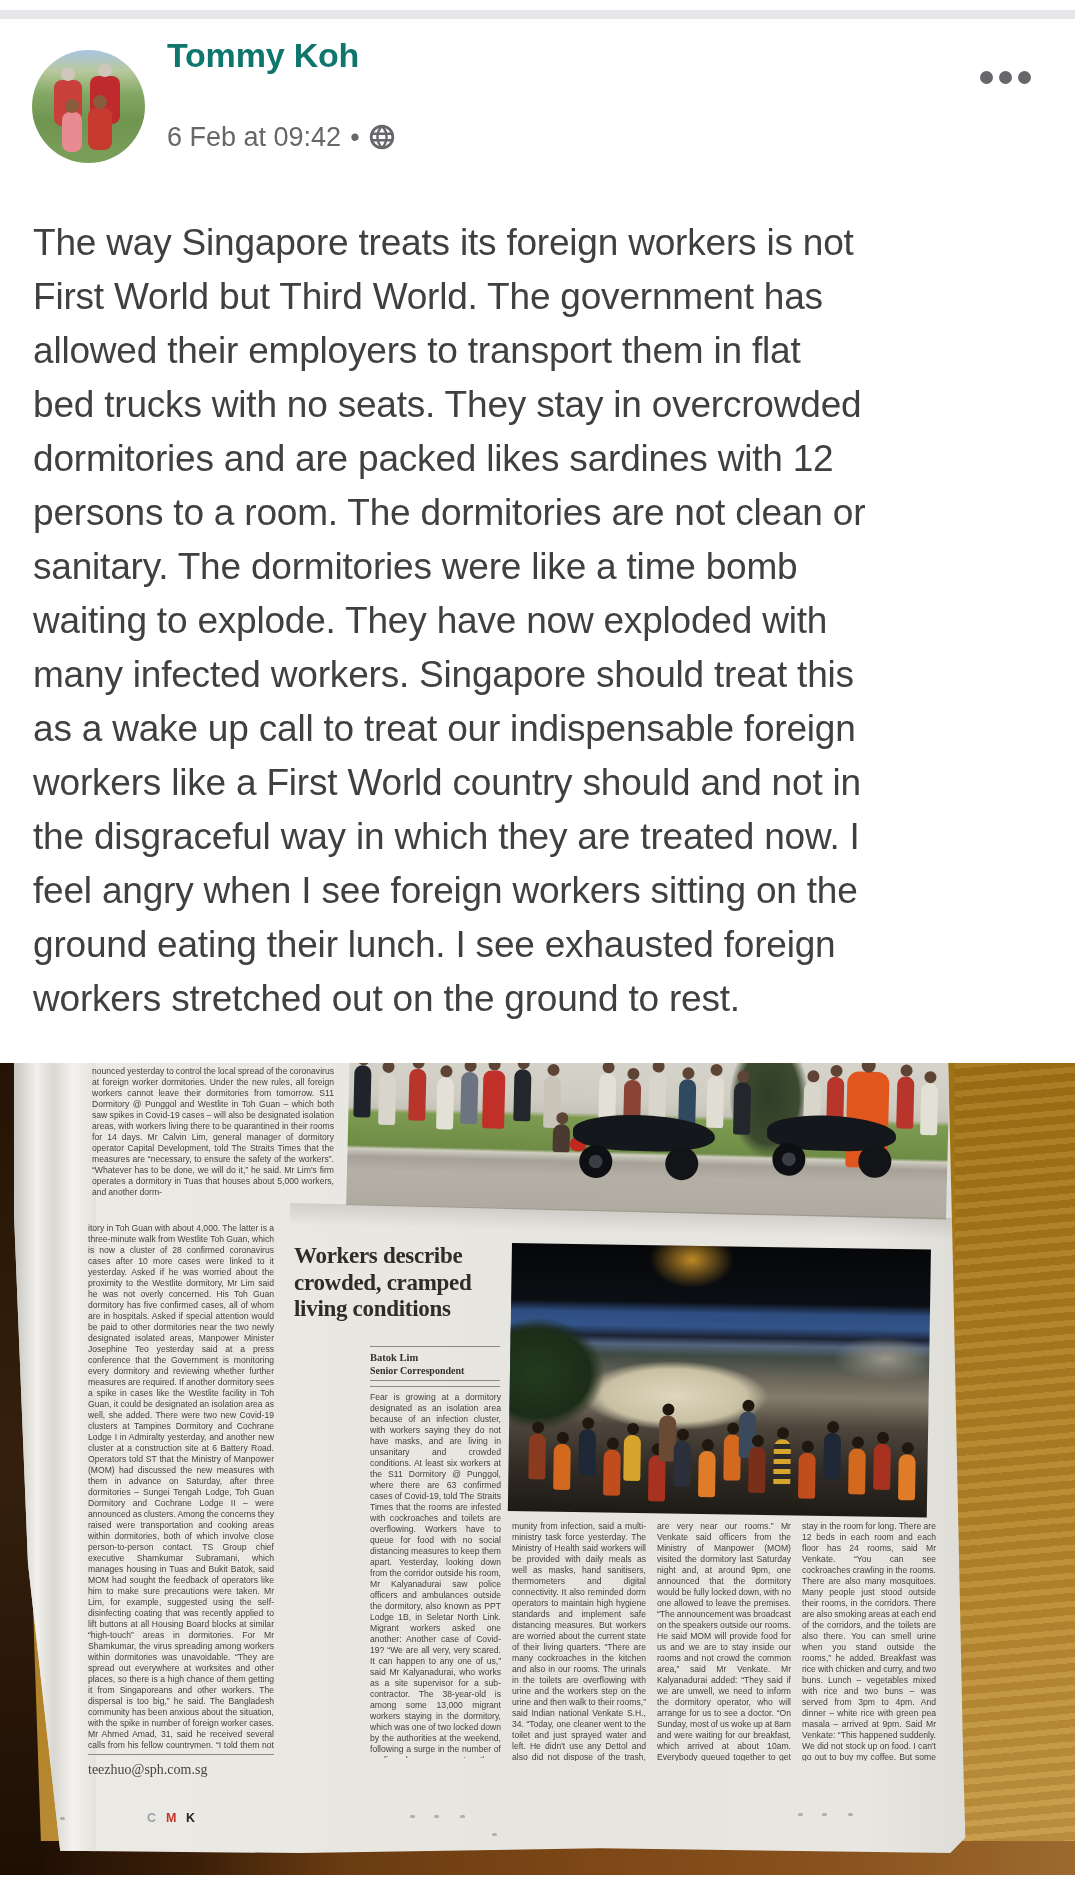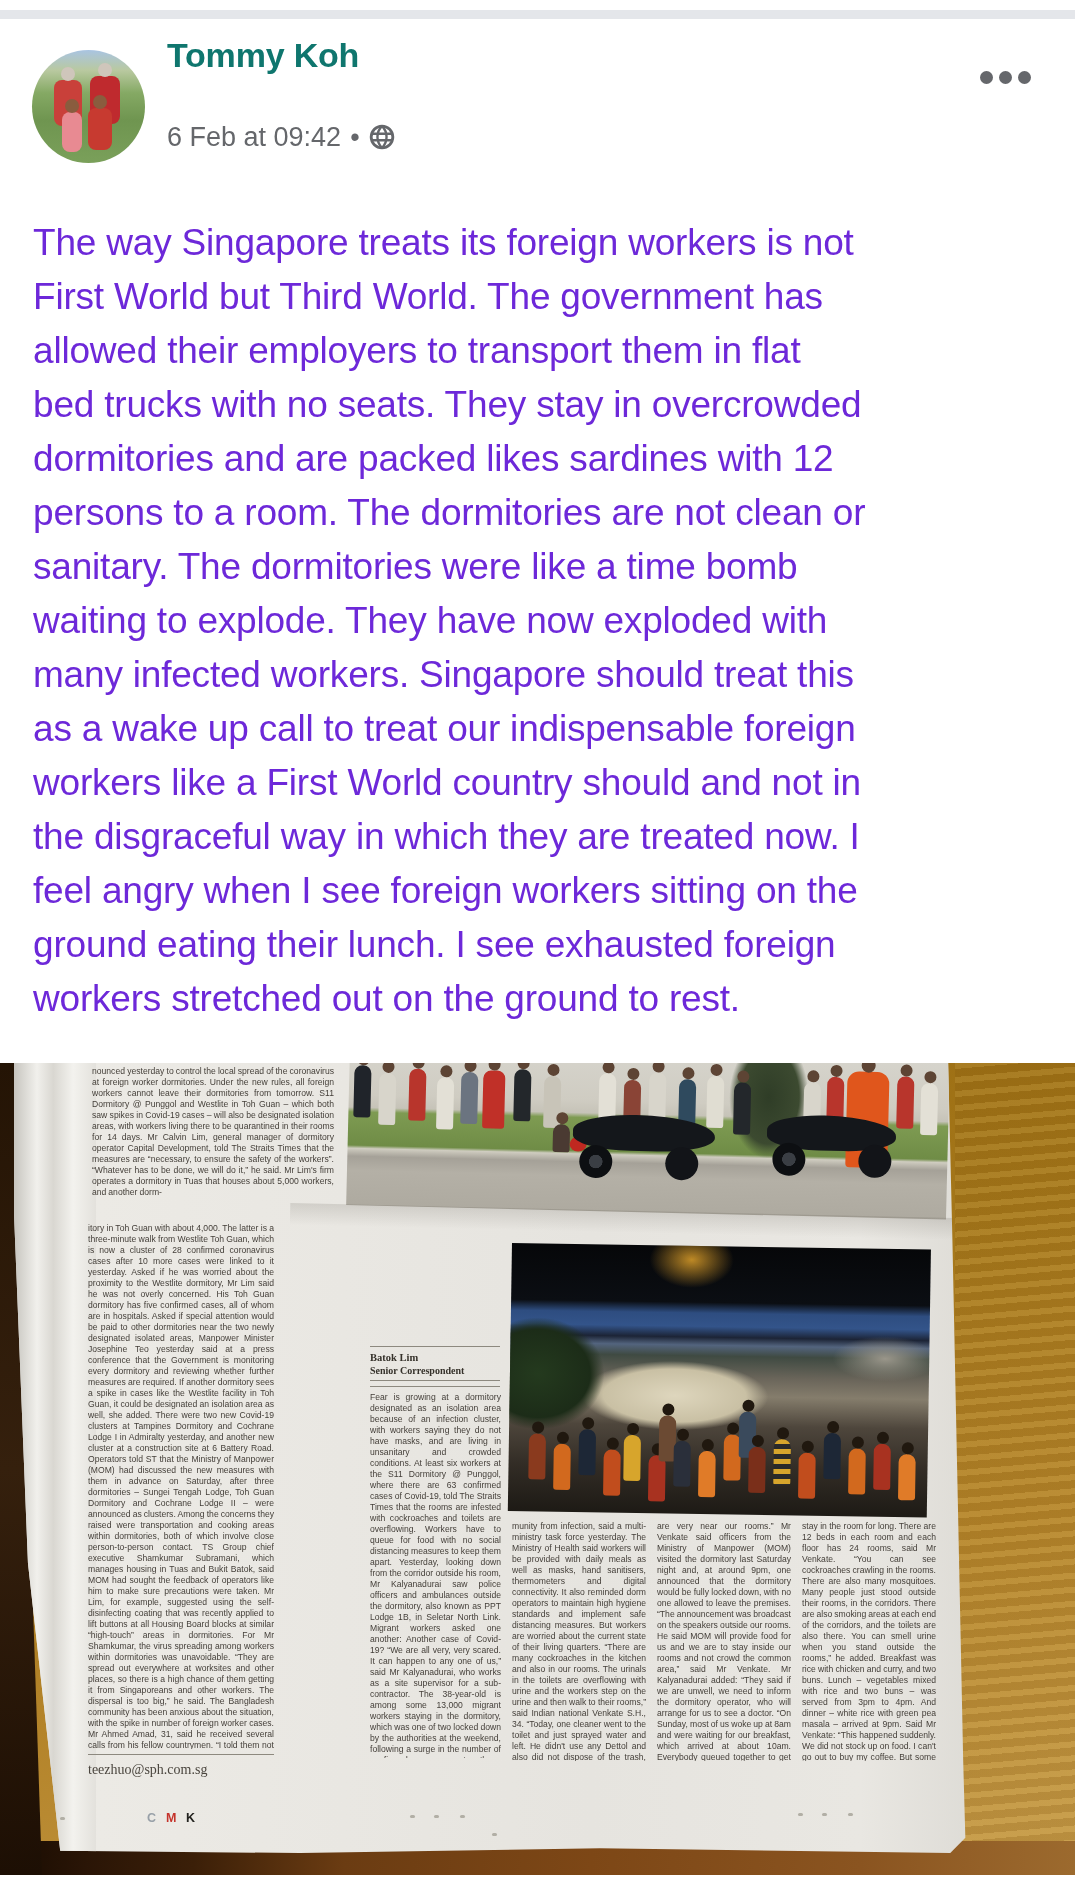--- a/index.html
+++ b/index.html
@@ -21,21 +21,21 @@
   .av-k::before{background:#8a5c3e;}
   .author{left:167px;top:36px;font-size:34px;font-weight:700;color:#0f766e;letter-spacing:-.2px;}
   .subline{left:167px;top:120px;height:34px;display:flex;align-items:center;gap:9px;color:#65676b;font-size:27px;}
   .globe{width:26px;height:26px;display:block;}
   .menu{left:980px;top:62px;width:64px;height:30px;display:flex;align-items:center;gap:6px;cursor:pointer;}
   .menu i{width:13px;height:13px;border-radius:50%;background:#65676b;}
 
   
   .post-text{
     left:33px;top:216px;width:1030px;
-    font-size:37px;line-height:54px;color:#6d28d9;
+    font-size:37px;line-height:54px;color:#404040;
     white-space:pre-line;letter-spacing:-.2px;
   }
 
   
   .photo{
     left:0;top:1063px;width:1075px;height:812px;overflow:hidden;
     background:linear-gradient(168deg,#96690f 0%,#a5771a 35%,#b4842a 65%,#c59a48 100%);
   }
   .wood-streaks{left:955px;top:0;width:120px;height:812px;
     background:repeating-linear-gradient(175deg,rgba(255,230,160,.10) 0 6px,rgba(90,55,5,.10) 6px 14px);}
@@ -183,20 +183,23 @@
       <span class="bike" style="left:215px;top:55px;"></span>
       <span class="bike" style="left:410px;top:52px;width:150px;height:66px;"></span>
     </div>
     <div class="abs crease"></div>
 
     <div class="np-col" style="left:92px;top:3px;width:242px;height:152px;">nounced yesterday to control the local spread of the coronavirus at foreign worker dormitories. Under the new rules, all foreign workers cannot leave their dormitories from tomorrow. S11 Dormitory @ Punggol and Westlite in Toh Guan – which both saw spikes in Covid-19 cases – will also be designated isolation areas, with workers living there to be quarantined in their rooms for 14 days. Mr Calvin Lim, general manager of dormitory operator Capital Development, told The Straits Times that the measures are “necessary, to ensure the safety of the workers”. “Whatever has to be done, we will do it,” he said. Mr Lim's firm operates a dormitory in Tuas that houses about 5,000 workers, and another dorm-</div>
     <div class="np-col" style="left:88px;top:160px;width:186px;height:526px;">itory in Toh Guan with about 4,000. The latter is a three-minute walk from Westlite Toh Guan, which is now a cluster of 28 confirmed coronavirus cases after 10 more cases were linked to it yesterday. Asked if he was worried about the proximity to the Westlite dormitory, Mr Lim said he was not overly concerned. His Toh Guan dormitory has five confirmed cases, all of whom are in hospitals. Asked if special attention would be paid to other dormitories near the two newly designated isolated areas, Manpower Minister Josephine Teo yesterday said at a press conference that the Government is monitoring every dormitory and reviewing whether further measures are required. If another dormitory sees a spike in cases like the Westlite facility in Toh Guan, it could be designated an isolation area as well, she added. There were two new Covid-19 clusters at Tampines Dormitory and Cochrane Lodge I in Admiralty yesterday, and another new cluster at a construction site at 6 Battery Road. Operators told ST that the Ministry of Manpower (MOM) had discussed the new measures with them in advance on Saturday, after three dormitories – Sungei Tengah Lodge, Toh Guan Dormitory and Cochrane Lodge II – were announced as clusters. Among the concerns they raised were transportation and cooking areas within dormitories, both of which involve close person-to-person contact. TS Group chief executive Shamkumar Subramani, which manages housing in Tuas and Bukit Batok, said MOM had sought the feedback of operators like him to make sure precautions were taken. Mr Lim, for example, suggested using the self-disinfecting coating that was recently applied to lift buttons at all Housing Board blocks at similar “high-touch” areas in dormitories. For Mr Shamkumar, the virus spreading among workers within dormitories was unavoidable. “They are spread out everywhere at worksites and other places, so there is a high chance of them getting it from Singaporeans and other workers. The dispersal is too big,” he said. The Bangladesh community has been anxious about the situation, with the spike in number of foreign worker cases. Mr Ahmed Amad, 31, said he received several calls from his fellow countrymen. “I told them not to worry, and to take care and follow the rules. The Singapore Government will protect us,” said Mr Ahmed, who is also a Migrant Workers' Centre ambassador. The Bangladeshi, who has been in Singapore for 11 years, is a safety officer in the medical sector. He may be one of a “small minority” of foreign workers in essential services, whom the authorities yesterday said would be housed separately from others, such as in vacant HDB blocks and other facilities. “We want to give the foreign workers the assurance that these measures are taken in their interests, as well as their well-being,” Mrs Teo said.</div>
     <div class="rule" style="left:88px;top:691px;width:186px;"></div>
     <div class="abs email">teezhuo@sph.com.sg</div>
 
+    <div class="abs headline">Workers describe
+crowded, cramped
+living conditions</div>
     <div class="rule" style="left:370px;top:283px;width:130px;"></div>
     <div class="abs by-name">Batok Lim</div>
     <div class="abs by-title">Senior Correspondent</div>
     <div class="dbl-rule" style="left:370px;top:317px;width:130px;"></div>
 
     <div class="np-col" style="left:370px;top:329px;width:131px;height:366px;">Fear is growing at a dormitory designated as an isolation area because of an infection cluster, with workers saying they do not have masks, and are living in unsanitary and crowded conditions. At least six workers at the S11 Dormitory @ Punggol, where there are 63 confirmed cases of Covid-19, told The Straits Times that the rooms are infested with cockroaches and toilets are overflowing. Workers have to queue for food with no social distancing measures to keep them apart. Yesterday, looking down from the corridor outside his room, Mr Kalyanadurai saw police officers and ambulances outside the dormitory, also known as PPT Lodge 1B, in Seletar North Link. Migrant workers asked one another: Another case of Covid-19? “We are all very, very scared. It can happen to any one of us,” said Mr Kalyanadurai, who works as a site supervisor for a sub-contractor. The 38-year-old is among some 13,000 migrant workers staying in the dormitory, which was one of two locked down by the authorities at the weekend, following a surge in the number of confirmed cases at those locations. The other is Westlite Toh Guan, in Toh Guan Road East, where some 6,800 migrant workers have been told to stay in their rooms for 14 days. The measures are to protect more workers as well as the wider com-</div>
     <div class="np-col" style="left:512px;top:458px;width:134px;height:240px;">munity from infection, said a multi-ministry task force yesterday. The Ministry of Health said workers will be provided with daily meals as well as masks, hand sanitisers, thermometers and digital connectivity. It also reminded dorm operators to maintain high hygiene standards and implement safe distancing measures. But workers are worried about the current state of their living quarters. “There are many cockroaches in the kitchen and also in our rooms. The urinals in the toilets are overflowing with urine and the workers step on the urine and then walk to their rooms,” said Indian national Venkate S.H., 34. “Today, one cleaner went to the toilet and just sprayed water and left. He didn't use any Dettol and also did not dispose of the trash, which has been around for two days. “Empty food boxes are piled up on the rubbish bins and these bins</div>
     <div class="np-col" style="left:657px;top:458px;width:134px;height:240px;">are very near our rooms.” Mr Venkate said officers from the Ministry of Manpower (MOM) visited the dormitory last Saturday night and, at around 9pm, one announced that the dormitory would be fully locked down, with no one allowed to leave the premises. “The announcement was broadcast on the speakers outside our rooms. He said MOM will provide food for us and we are to stay inside our rooms and not crowd the common area,” said Mr Venkate. Mr Kalyanadurai added: “They said if we are unwell, we need to inform the dormitory operator, who will arrange for us to see a doctor. “On Sunday, most of us woke up at 8am and were waiting for our breakfast, which arrived at about 10am. Everybody queued together to get the food. There was no social distancing. We also did not have masks. Only a few workers had their own masks.” In the afternoon, it was hard to</div>
     <div class="np-col" style="left:802px;top:458px;width:134px;height:240px;">stay in the room for long. There are 12 beds in each room and each floor has 24 rooms, said Mr Venkate. “You can see cockroaches crawling in the rooms. There are also many mosquitoes. Many people just stood outside their rooms, in the corridors. There are also smoking areas at each end of the corridors, and the toilets are also there. You can smell urine when you stand outside the rooms,” he added. Breakfast was rice with chicken and curry, and two buns. Lunch – vegetables mixed with rice and two buns – was served from 3pm to 4pm. And dinner – white rice with green pea masala – arrived at 9pm. Said Mr Venkate: “This happened suddenly. We did not stock up on food. I can't go out to buy my coffee. But some people have food and they were cooking in the kitchen because dinner was still not here at 6pm. “If everyone wants to cook, the kitchen will be very crowded.”</div>
 

